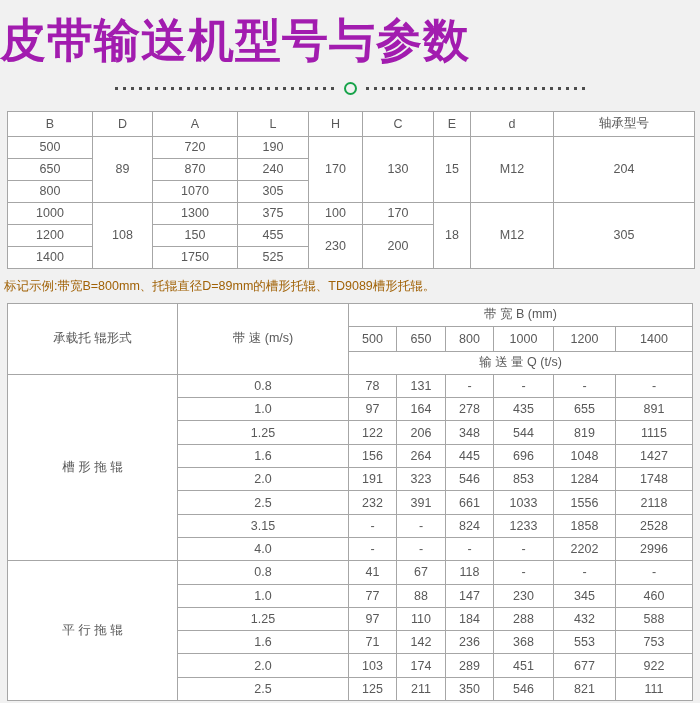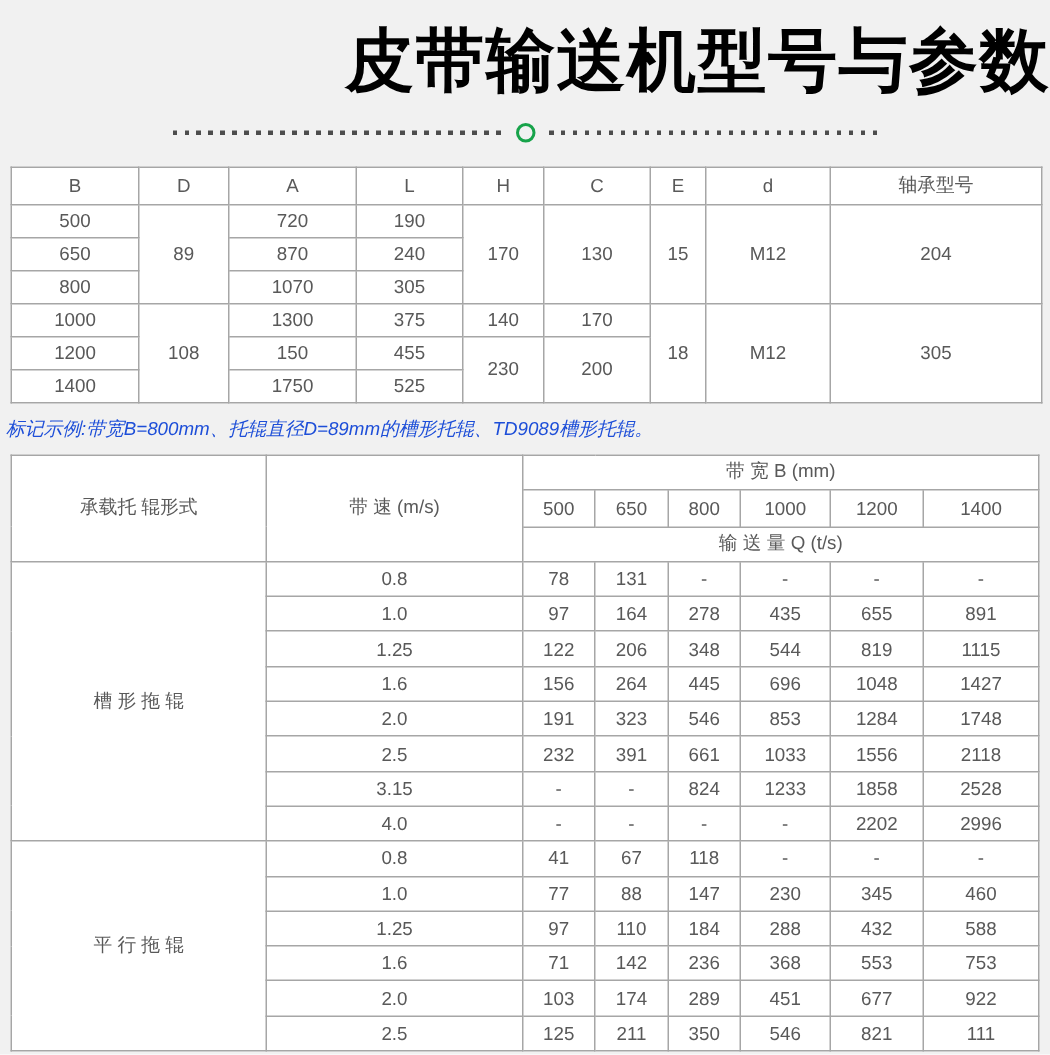--- a/index.html
+++ b/index.html
@@ -4,25 +4,25 @@
 <style>
   html,body{margin:0;padding:0;}
   body{
     width:700px;height:703px;
     background:#f1f1f1;
     font-family:"Liberation Sans",sans-serif;
     overflow:hidden;
   }
   .page-title{
     margin:14px 0 0 0;
-    text-align:right;
+    text-align:left;
     font-size:46px;
     line-height:1.15;
     font-weight:900;
-    color:#000000;
+    color:#a21caf;
     letter-spacing:1px;
   }
   .sep{
     margin-top:15px;
     display:flex;
     align-items:center;
     justify-content:center;
   }
   .dashes{
     width:220px;height:3px;
@@ -50,22 +50,21 @@
     padding:0;
     overflow:hidden;
     white-space:nowrap;
   }
   #t1{width:688px;margin-top:16px;}
   #t1 thead td{height:24px;}
   #t1 tbody td{height:21px;}
   .note{
     margin:9px 0 0 4px;
     font-size:12.5px;
-    color:#1d4ed8;
-    font-style:italic;
+    color:#a16207;
   }
   #t2{width:686px;margin-top:8px;}
   #t2 thead tr.h1 td{height:22px;}
   #t2 thead tr.h2 td{height:24px;}
   #t2 thead tr.h3 td{height:22px;}
   #t2 tbody td{height:22.3px;}
 </style>
 </head>
 <body>
 
@@ -122,21 +121,21 @@
       <tr>
         <td>800</td>
         <td>1070</td>
         <td>305</td>
       </tr>
       <tr>
         <td>1000</td>
         <td rowspan="3">108</td>
         <td>1300</td>
         <td>375</td>
-        <td>140</td>
+        <td>100</td>
         <td>170</td>
         <td rowspan="3">18</td>
         <td rowspan="3">M12</td>
         <td rowspan="3">305</td>
       </tr>
       <tr>
         <td>1200</td>
         <td>150</td>
         <td>455</td>
         <td rowspan="2">230</td>

